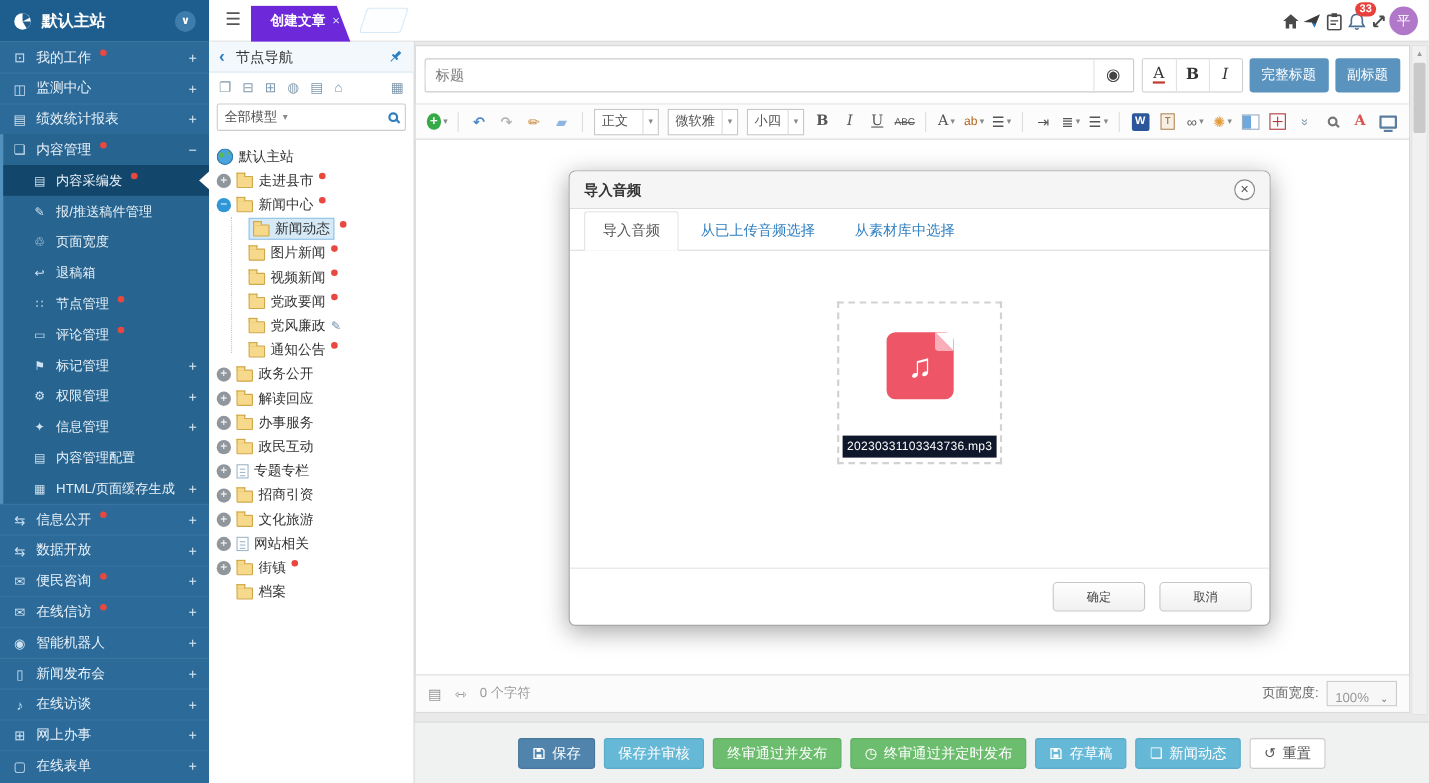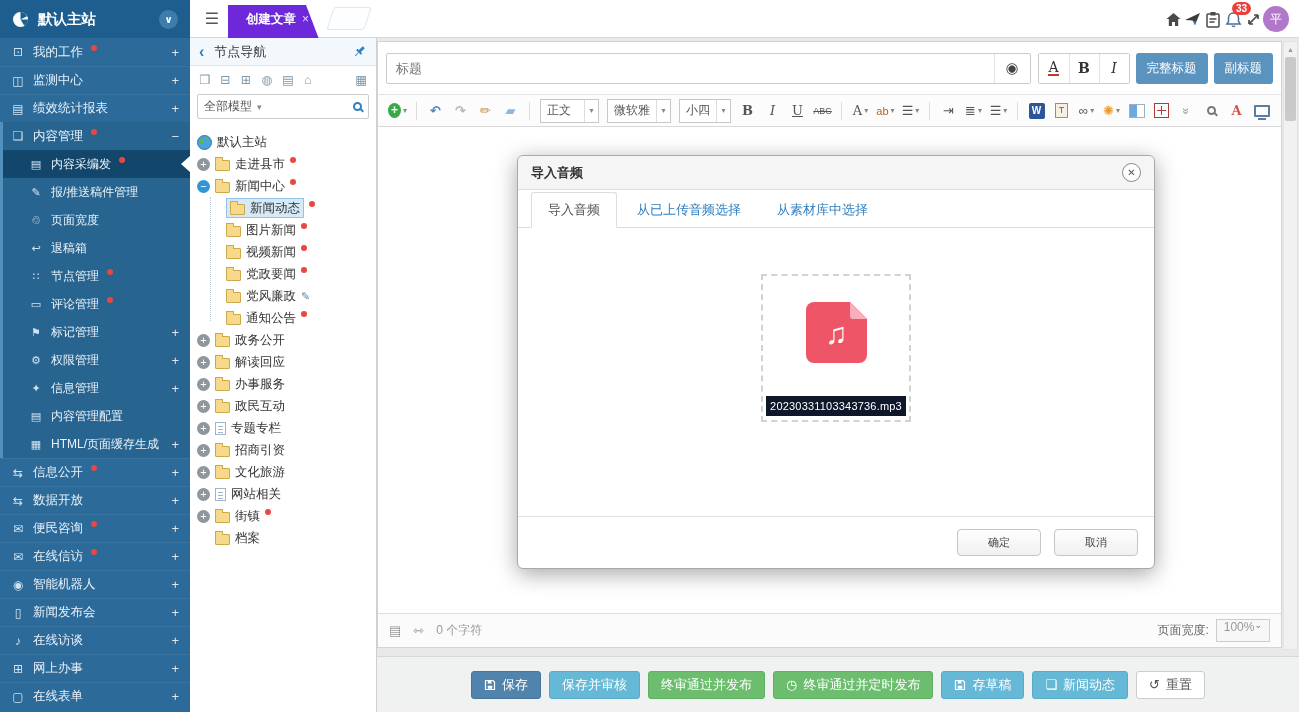--- a/index.html
+++ b/index.html
@@ -91,21 +91,21 @@
   .wicon{width:16px;height:16px;background:#2b579a;color:#fff;font-size:10px;font-weight:bold;line-height:16px;text-align:center;border-radius:2px}
   .ptext{width:13px;height:15px;border:1px solid #b08a5a;background:#f7efe3;color:#8a5a2a;font-size:9px;line-height:13px;text-align:center}
   .cols{width:16px;height:14px;border:1px solid #9ab0c4;background:linear-gradient(90deg,#6fa8dc 0 50%,#fff 50% 100%)}
   .typo{width:15px;height:15px;border:1px solid #b03a3a;background:linear-gradient(#b03a3a,#b03a3a) center/1px 9px no-repeat,linear-gradient(#b03a3a,#b03a3a) center/9px 1px no-repeat}
   .chev2{transform:rotate(90deg);color:#7f98ac;font-size:12px}
   .reda{color:#d9534f;font-family:"DejaVu Serif",serif;font-weight:bold}
   .mon{width:16px;height:12px;border:2px solid #5b7da0;border-radius:1px;position:relative}
   .mon::after{content:'';position:absolute;left:2px;right:2px;bottom:-5px;height:2px;background:#5b7da0}
   .sbar{position:absolute;left:0;bottom:0;right:0;height:34px;background:#fbfbfb;border-top:1px solid #ddd;display:flex;align-items:center;padding:0 11px;gap:12px;color:#9a9a9a;font-size:12px}
   .sbar .sic{font-size:13px;color:#999;cursor:pointer}
-  .wsel{height:23px;border:1px solid #ccc;background:#f7f7f7;color:#999;display:flex;align-items:flex-start;padding:0 7px;font-size:12px;cursor:pointer}
+  .wsel{height:23px;border:1px solid #ccc;background:#f7f7f7;color:#999;display:flex;align-items:flex-end;padding:0 7px;gap:10px;font-size:12px;cursor:pointer}
   .pright{margin-left:auto;display:flex;align-items:center;gap:7px;color:#666}
 
   
   .sb{position:absolute;right:1px;top:41px;width:15px;height:609px;background:#f1f1f1;border:1px solid #e3e3e3}
   .sb-up{height:14px;display:flex;align-items:center;justify-content:center;font-size:7px;color:#999;cursor:pointer}
   .sb-thumb{position:absolute;top:15px;left:1px;right:1px;height:64px;background:#c9c9c9;border-radius:2px;cursor:grab}
 
   
   .fdiv{position:absolute;left:377px;right:0;top:656px;height:1px;background:#d6d6d6}
   .foot{position:absolute;left:377px;right:0;top:657px;bottom:0;background:#f0f1f1;display:flex;align-items:center;justify-content:center;gap:8px}

